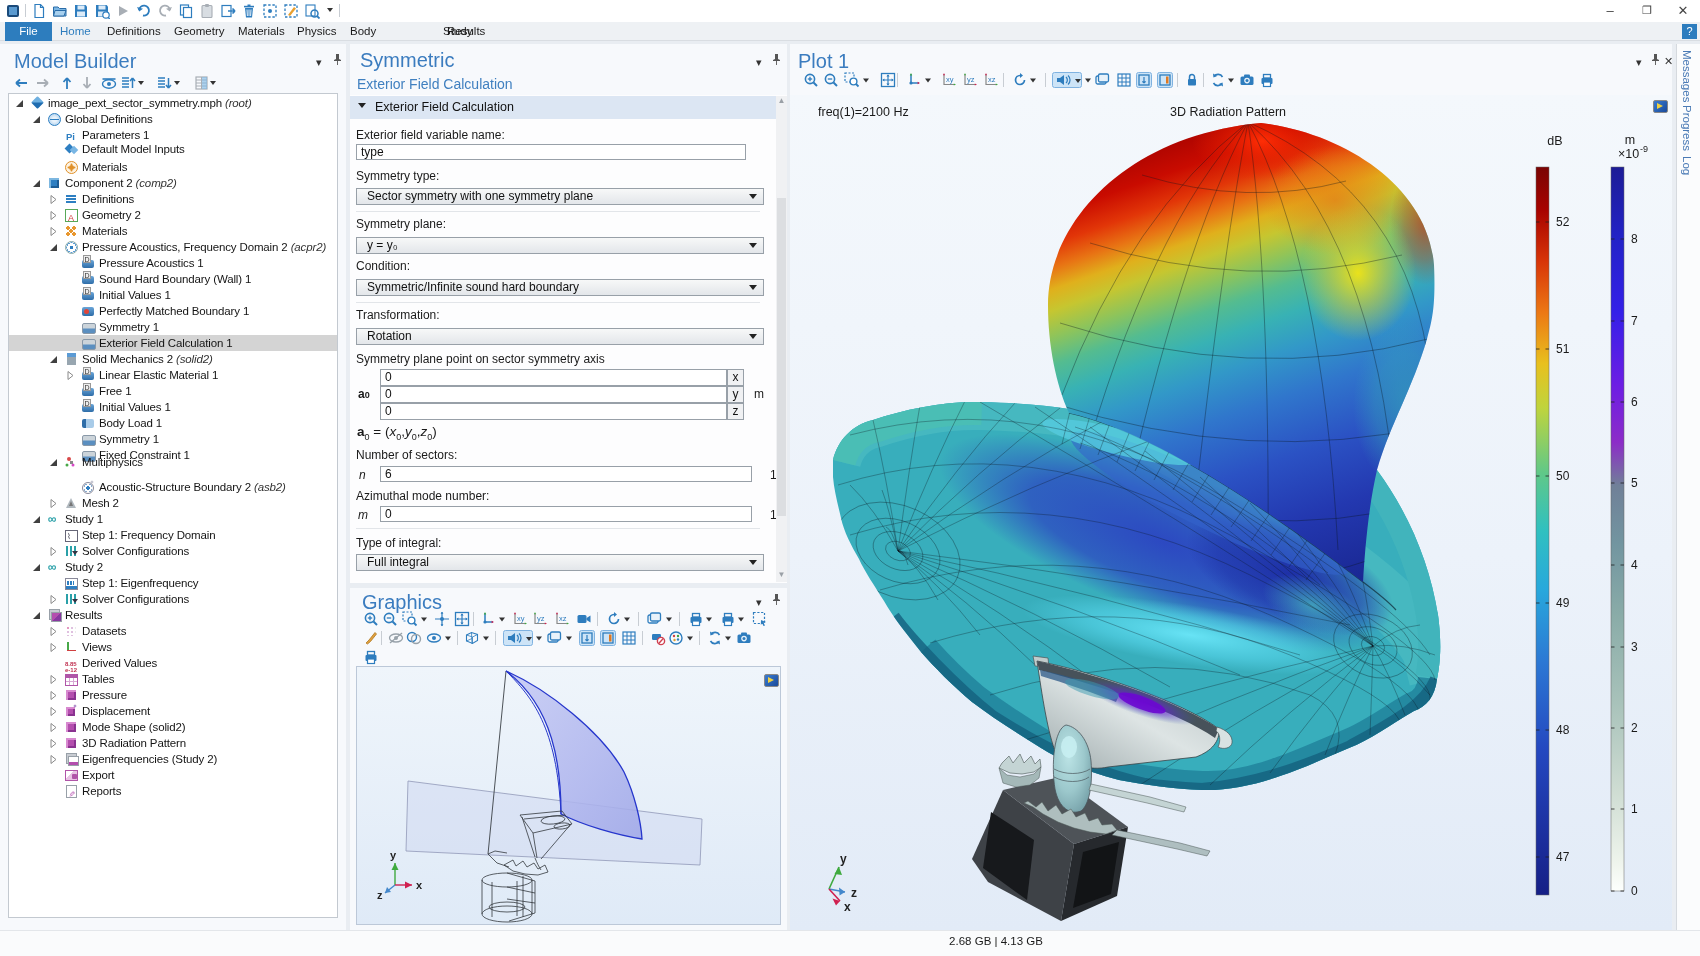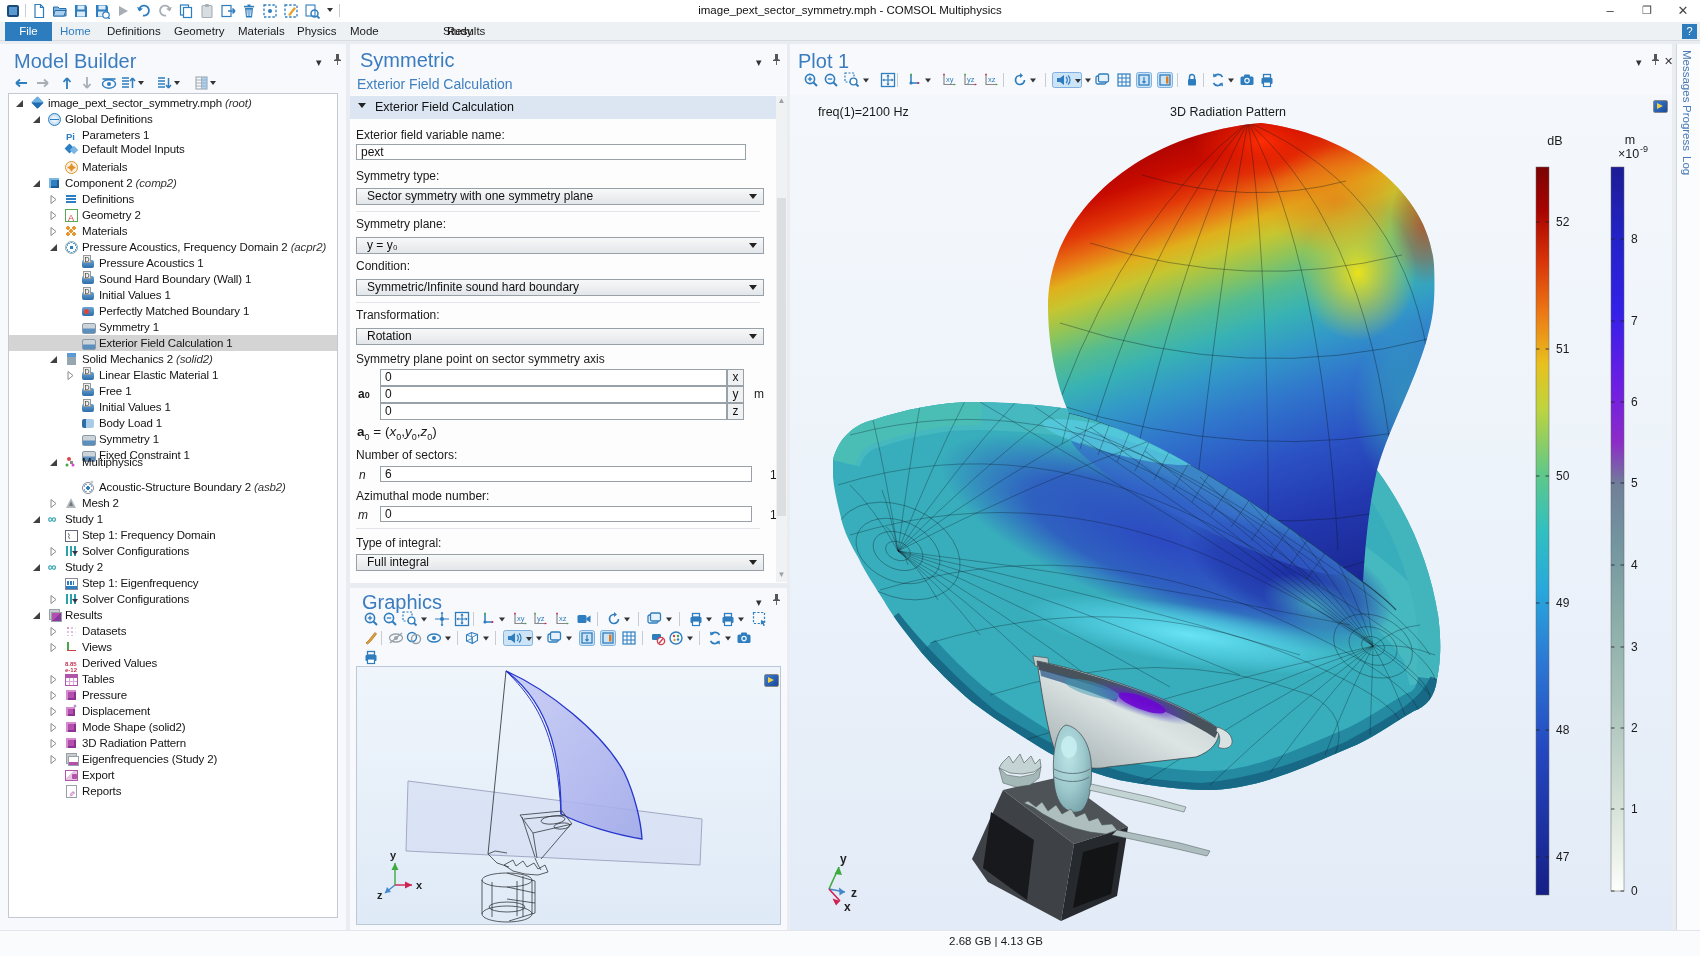--- a/index.html
+++ b/index.html
@@ -167,33 +167,32 @@
           <path d="M5,12 L11,4 L13,5.5 L7,13 Z" fill="#e8a030"></path>
         </svg></div>
       <div style="position:absolute;left:304px;top:3px;"><svg width="16" height="16" viewBox="0 0 16 16">
           <rect x="2" y="2" width="9" height="11" fill="#fff" stroke="#2e7dbe" stroke-width="1.1"></rect>
           <circle cx="10.5" cy="10.5" r="3.5" fill="none" stroke="#2e7dbe" stroke-width="1.5"></circle>
           <line x1="13" y1="13" x2="15.5" y2="15.5" stroke="#2e7dbe" stroke-width="1.8"></line>
         </svg></div>
       <div style="position:absolute;left:327px;top:8px;width:0;height:0;border-left:3.5px solid transparent;border-right:3.5px solid transparent;border-top:4.5px solid #333;"></div>
       <div style="position:absolute;left:339px;top:4px;width:1px;height:13px;background:#c8cdd3;"></div>
     </div>
-  <div class="abs" id="titletext">image_pext_sector_symmetry.mph - COMSOL Multiphysics</div>
   <div class="abs winbtn" style="left:1595px;">–</div>
   <div class="abs winbtn" style="left:1632px;font-size:11px;top:4px;">❐</div>
   <div class="abs winbtn" style="left:1668px;">✕</div>
 </div>
 <div class="abs" id="menubar">
   <div class="mtab" id="filetab">File</div>
   <div class="mtab" style="left:60px;color:#2d7dbe;">Home</div>
   <div class="mtab" style="left:107px;">Definitions</div>
   <div class="mtab" style="left:174px;">Geometry</div>
   <div class="mtab" style="left:238px;">Materials</div>
   <div class="mtab" style="left:297px;">Physics</div>
-  <div class="mtab" style="left:350px;">Mode</div>
+  <div class="mtab" style="left:350px;">Body</div>
   <div class="mtab" style="left:399px;margin-left:44px;">Study</div>
   <div class="mtab" style="left:447px;">Results</div>
   <div class="mtab" style="left:527px;margin-top:30px;">Developer</div>
   <div class="abs" style="left:1682px;top:2px;width:15px;height:15px;background:#2d7dbe;color:#fff;text-align:center;line-height:15px;font-size:11px;">?</div>
 </div>
 
 <div class="abs" id="mbpanel">
   <div class="abs ptitle" style="left:14px;top:6px;">Model Builder</div>
   <div class="abs hctl" style="left:316px;top:12px;">▾</div>
   <div class="abs hctl" style="left:333px;top:10px;"><svg width="9" height="11" viewBox="0 0 9 11">
@@ -496,21 +495,21 @@
           <path d="M3,0 L6,0 L6,5 L8,6 L8,7 L1,7 L1,6 L3,5 Z" fill="#555"></path>
           <rect x="4.1" y="7" width="0.9" height="4" fill="#555"></rect>
         </svg></div>
   </div>
   <div class="abs secband" style="left:0;top:52px;width:427px;height:23px;">
     <span class="abs" style="left:8px;top:7px;width:0;height:0;border-left:4px solid transparent;border-right:4px solid transparent;border-top:5px solid #222;"></span>
     <span class="abs" style="left:25px;top:4px;font-size:12.5px;color:#111;">Exterior Field Calculation</span>
   </div>
   <div id="setform">
 <div class="flabel" style="left:6px;top:84px;">Exterior field variable name:</div>
-<div class="tinput" style="left:6px;top:100px;width:390px;height:16px;line-height:14px;">pext</div>
+<div class="tinput" style="left:6px;top:100px;width:390px;height:16px;line-height:14px;">type</div>
 <div class="flabel" style="left:6px;top:125px;">Symmetry type:</div>
 <div class="dropd" style="left:6px;top:144px;width:408px;height:17px;line-height:15px;">Sector symmetry with one symmetry plane<span class="da"></span></div>
 <div class="sepline" style="top:167px;"></div>
 <div class="flabel" style="left:6px;top:173px;text-align:center;">Symmetry plane:</div>
 <div class="dropd" style="left:6px;top:193px;width:408px;height:17px;line-height:15px;">y = y₀<span class="da"></span></div>
 <div class="flabel" style="left:6px;top:215px;">Condition:</div>
 <div class="dropd" style="left:6px;top:235px;width:408px;height:17px;line-height:15px;">Symmetric/Infinite sound hard boundary<span class="da"></span></div>
 <div class="sepline" style="top:258px;"></div>
 <div class="flabel" style="left:6px;top:264px;">Transformation:</div>
 <div class="dropd" style="left:6px;top:284px;width:408px;height:17px;line-height:15px;">Rotation<span class="da"></span></div>

